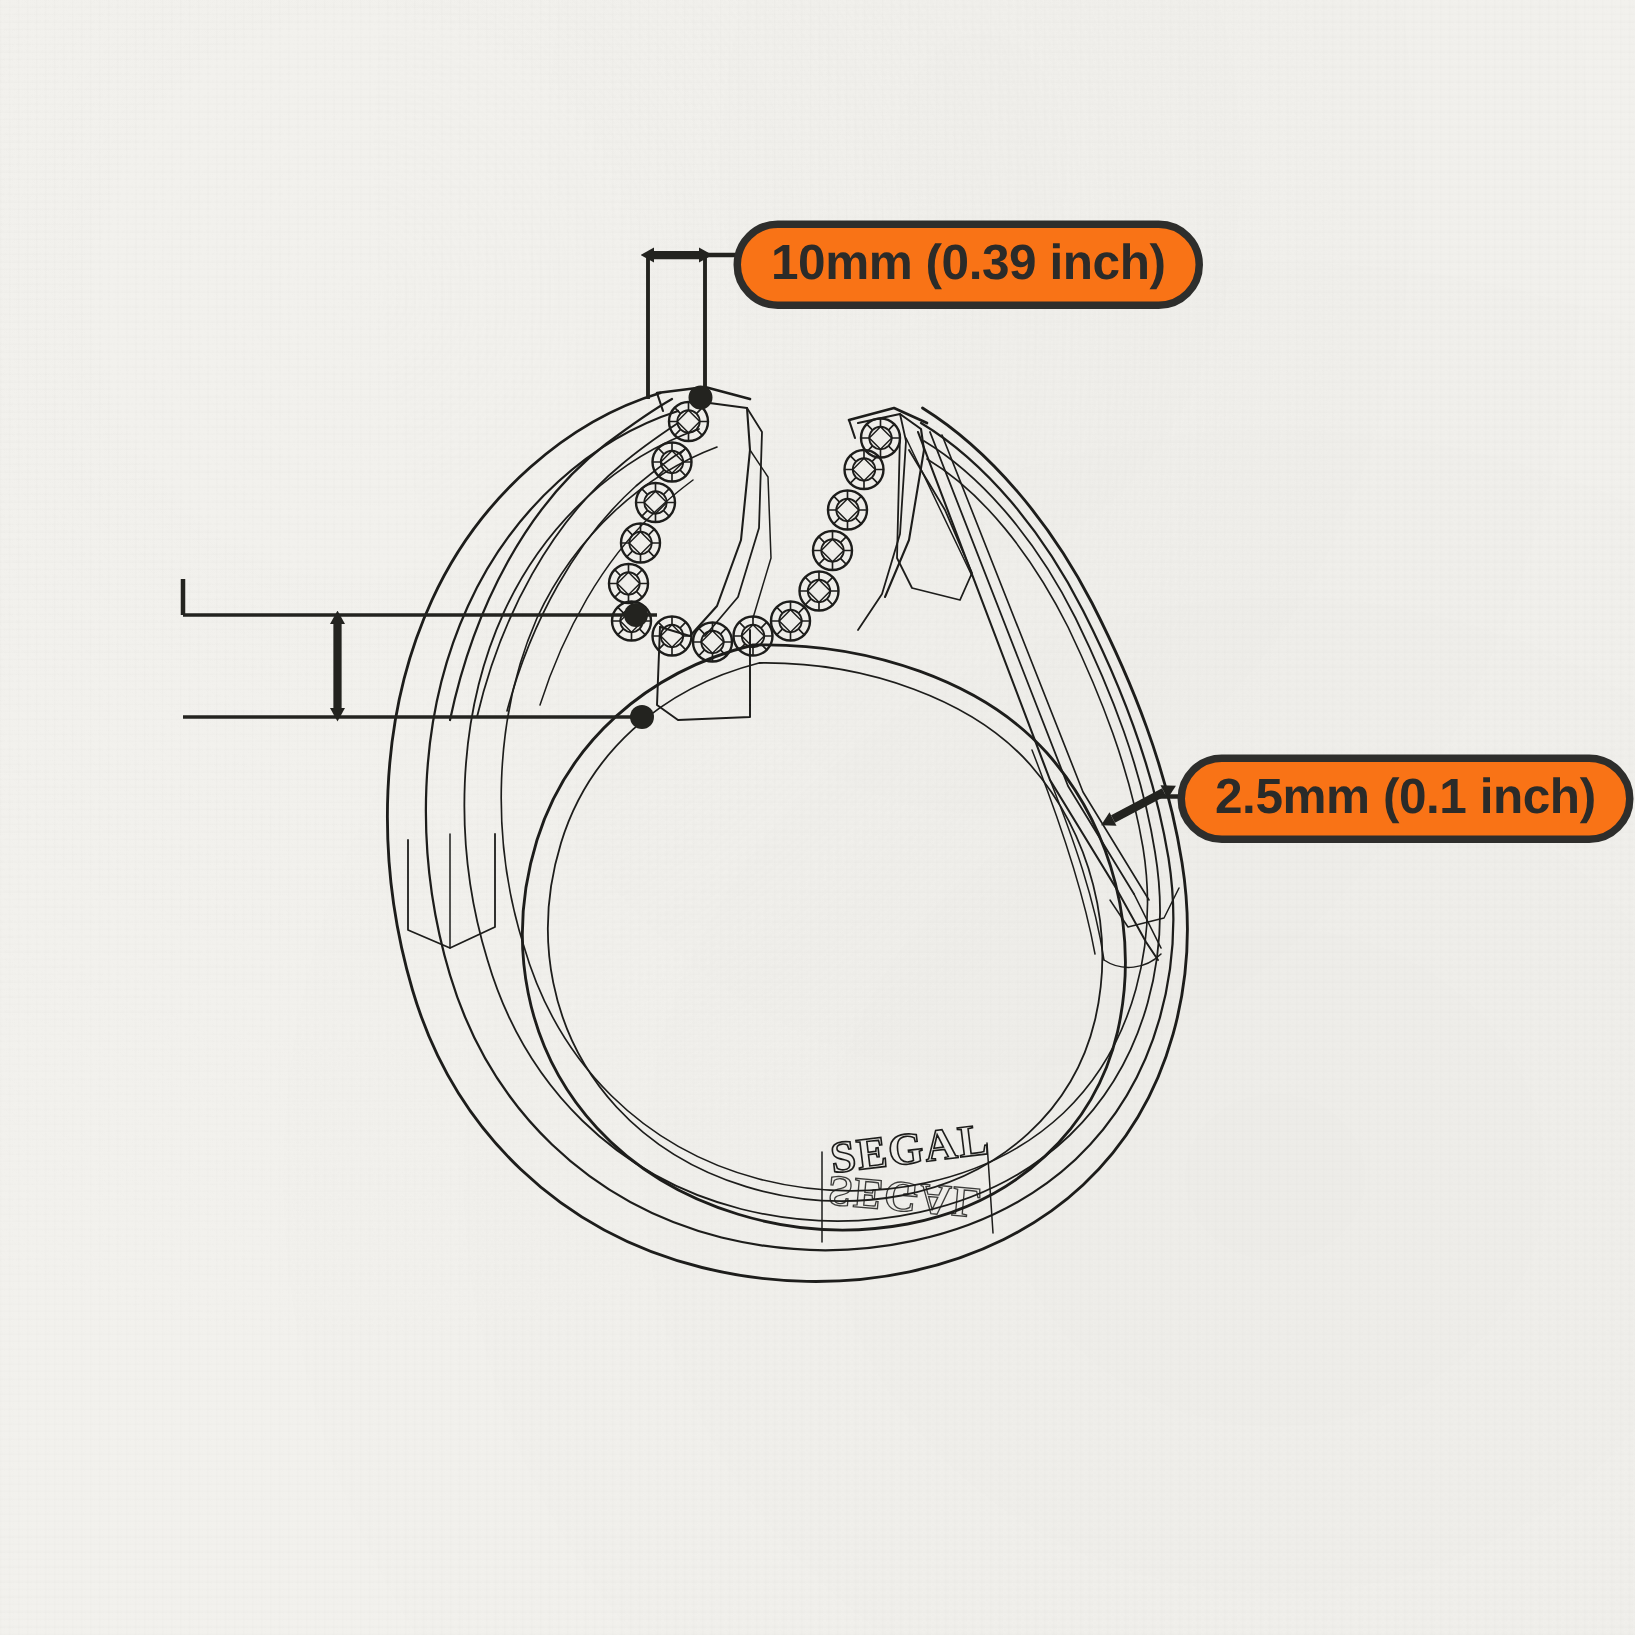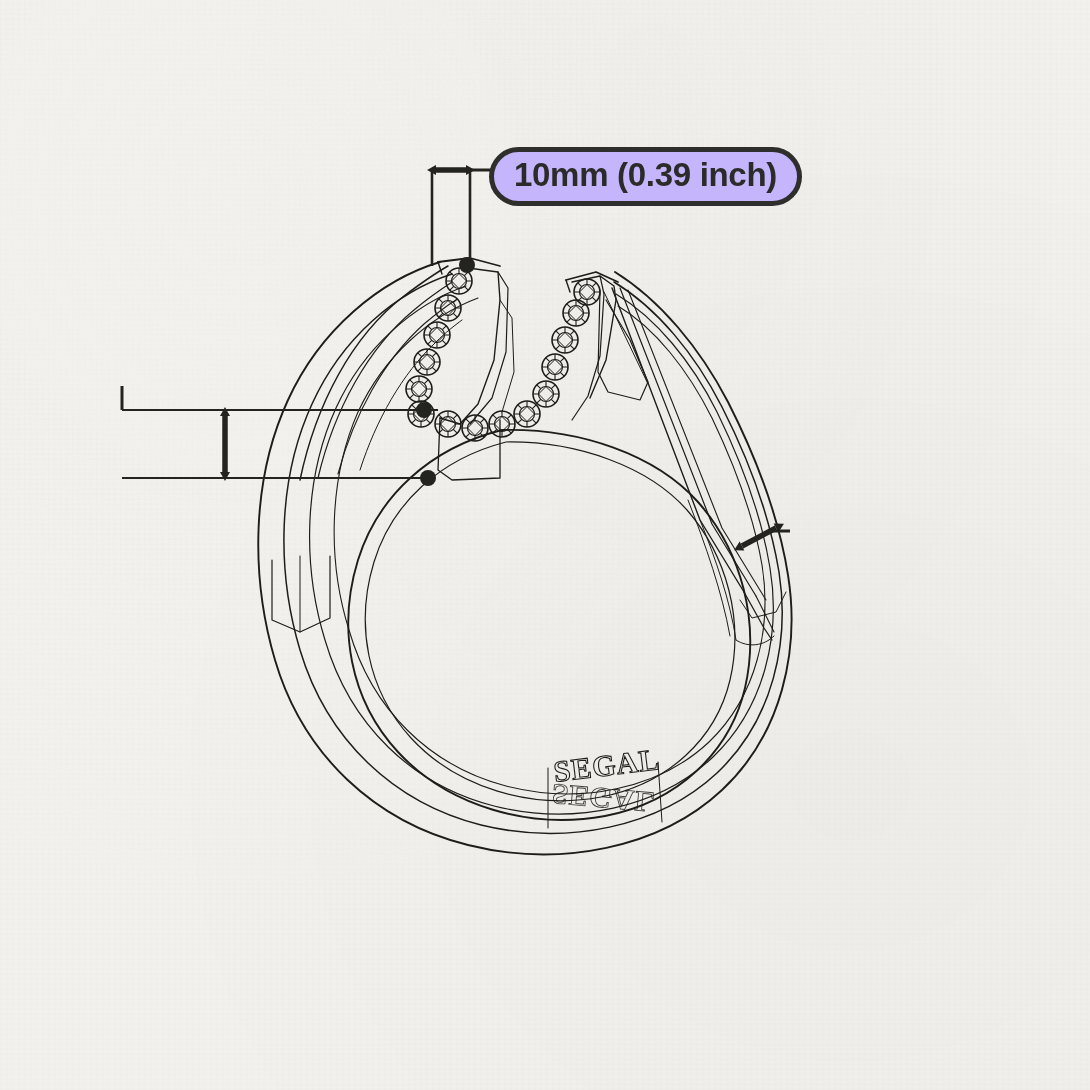--- a/index.html
+++ b/index.html
@@ -31,21 +31,21 @@
   }
   #drawing {
     position: absolute;
     inset: 0;
   }
   .dim-label {
     position: absolute;
     display: inline-flex;
     align-items: center;
     justify-content: center;
-    background: #c4b5fd;
+    background: #f97316;
     border: 5px solid #2e2e2c;
     border-radius: 999px;
     padding: 4px 20px 7px 20px;
     font-size: 33px;
     font-weight: 700;
     letter-spacing: -0.3px;
     color: #2b2b29;
     white-space: nowrap;
     line-height: 1.15;
   }
@@ -208,14 +208,15 @@
       <text x="555" y="782" transform="rotate(-7 555 782)" font-family="Liberation Serif, serif" font-size="30" font-weight="700" fill="none" stroke="#1d1d1b" stroke-width="1.1" letter-spacing="1">SEGAL</text>
       <text x="553" y="784" transform="rotate(5 553 784) scale(1,-1) translate(0,-1568)" font-family="Liberation Serif, serif" font-size="29" font-weight="700" fill="none" stroke="#1d1d1b" stroke-width="0.9" letter-spacing="1" opacity="0.85">SEGAL</text>
     </g>
   </svg>
 
   <div id="paper-texture"></div>
 
   <div class="dim-label" id="label-width">10mm (0.39 inch)</div>
 
 
+  <div class="dim-label" id="label-thick">2.5mm (0.1 inch)</div>
 
 </div>
 
 </body></html>

